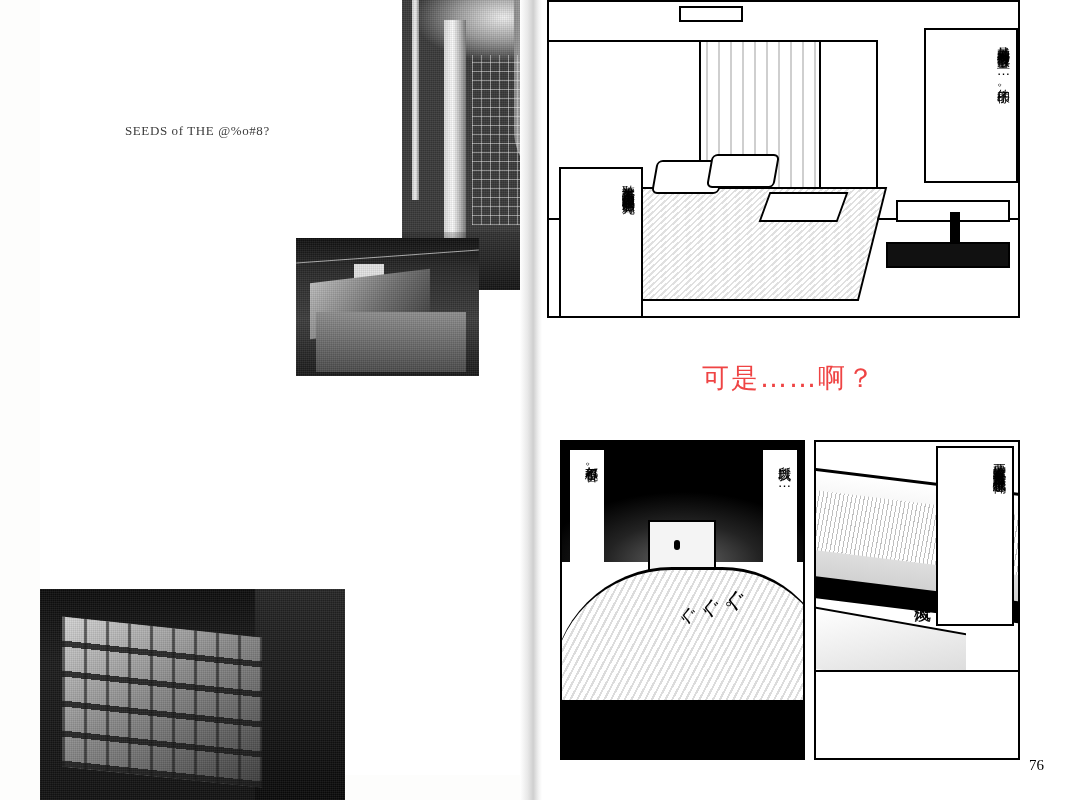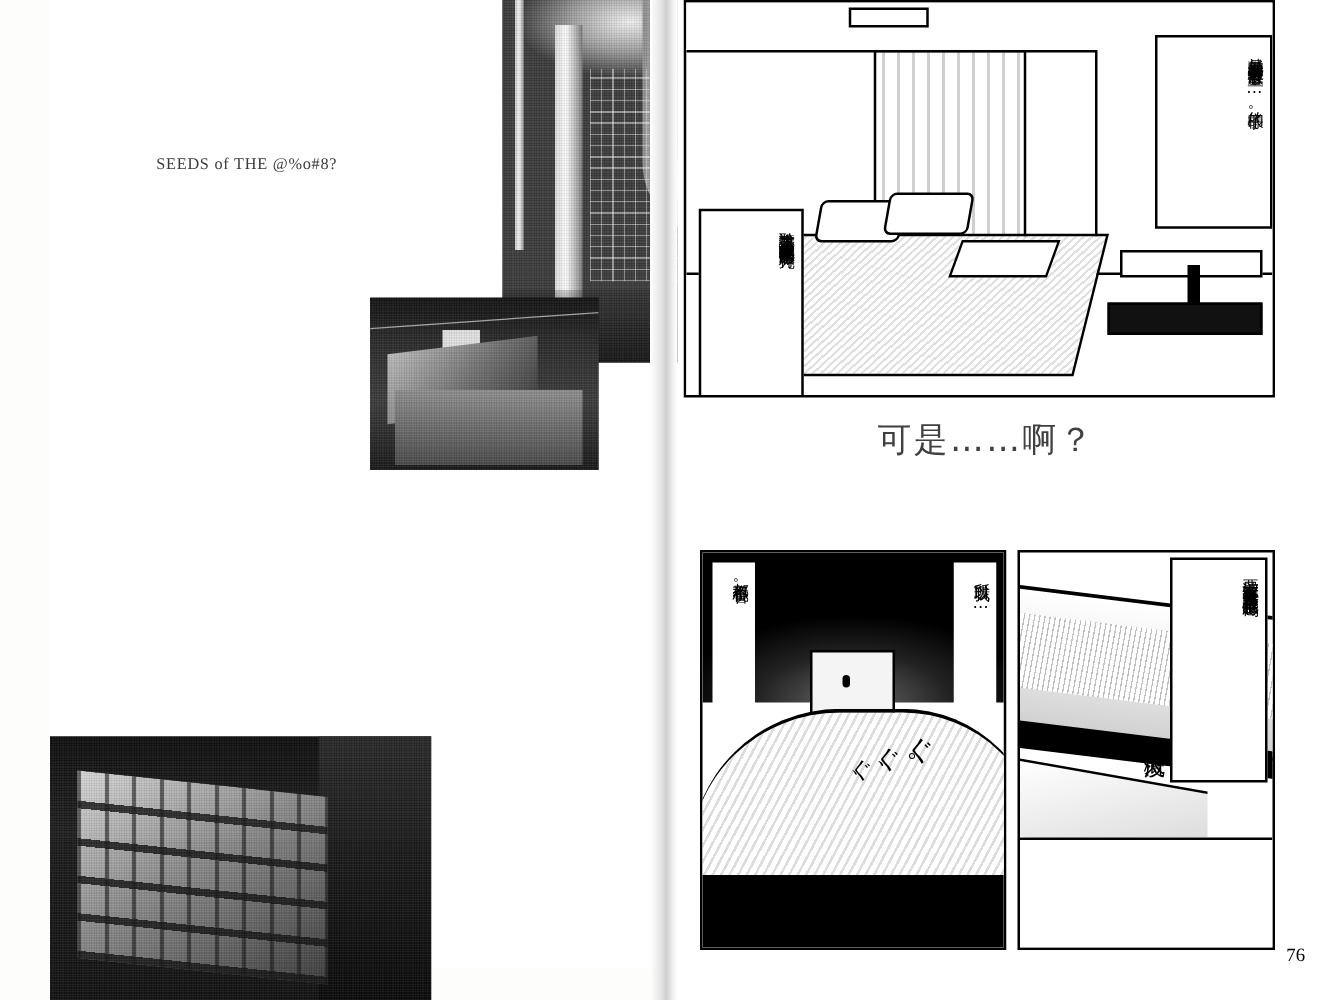--- a/index.html
+++ b/index.html
@@ -255,25 +255,25 @@
     color: #000;
     white-space: nowrap;
   }
 
   #bubble-room-1 { right: 0px; top: 26px; width: 94px; height: 155px; }
   #bubble-room-2 { left: 10px; top: 165px; width: 84px; height: 155px; }
 
   
   .caption-free {
     position: absolute;
-    left: 160px; top: 334px;
+    left: 160px; top: 360px;
     font-family: "DejaVu Sans", sans-serif;
     font-size: 27px;
     letter-spacing: 2px;
-    color: #404040;
+    color: #ef4444;
     white-space: nowrap;
   }
 
   
   #panel-dark {
     left: 18px; top: 440px; width: 245px; height: 320px;
     background: #fff;
   }
   #panel-dark .dark-top {
     position: absolute; left: 0; top: 0; width: 100%; height: 120px;

